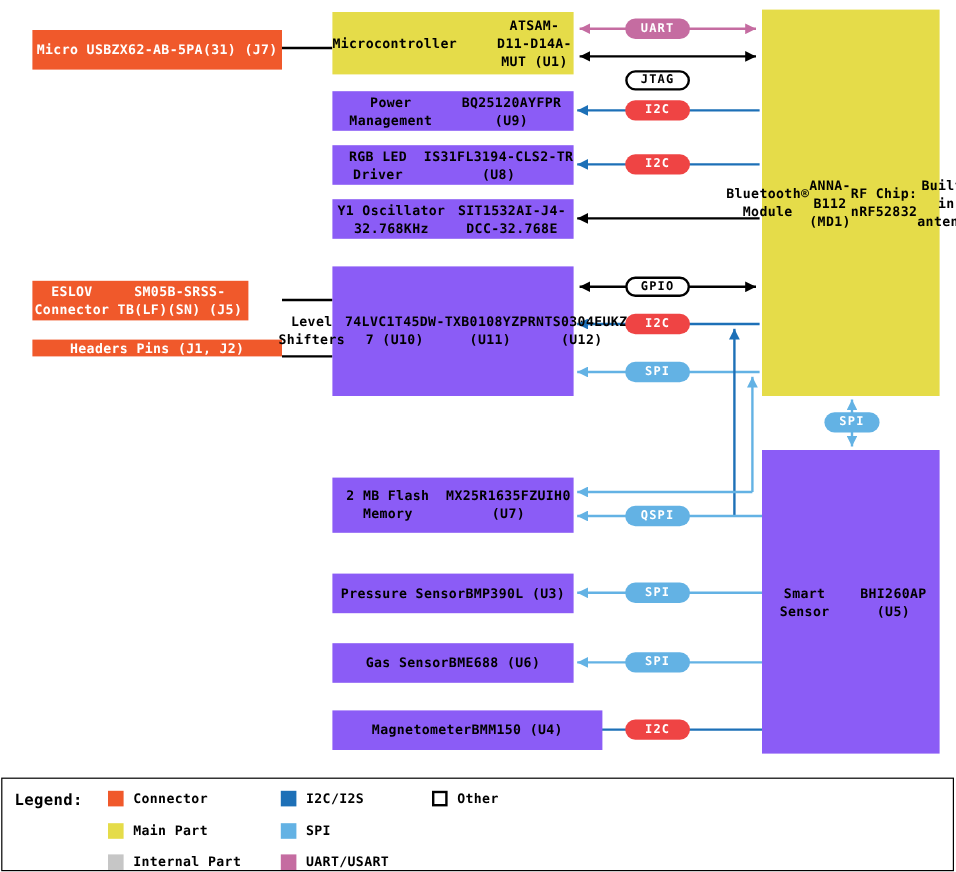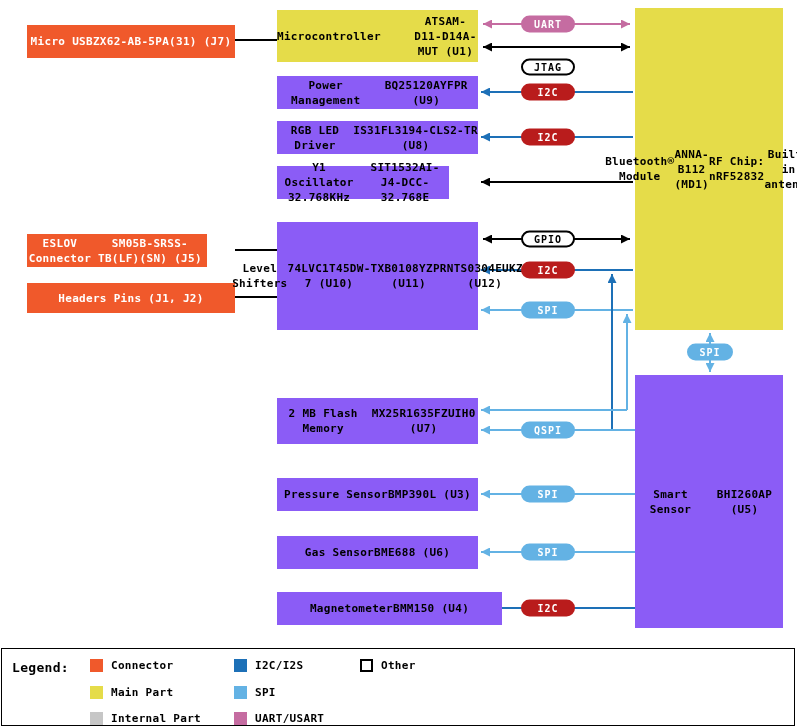--- a/index.html
+++ b/index.html
@@ -20,21 +20,21 @@
   svg.wires { position:absolute; left:0; top:0; pointer-events:none; }
 
   .pill {
     position:absolute; transform:translate(-50%,-50%);
     min-width:54px; height:17px; border-radius:9px;
     display:flex; align-items:center; justify-content:center;
     font-size:10px; font-weight:bold; letter-spacing:1px; padding:0 10px;
     white-space:nowrap;
   }
   .pill.pink  { background:#C56CA1; color:#ffffff; }
-  .pill.dblue { background:#b91c1c; color:#ffffff; }
+  .pill.dblue { background:#ef4444; color:#ffffff; }
   .pill.lblue { background:#63B2E4; color:#ffffff; }
   .pill.white { background:#ffffff; color:#000000; border:2px solid #000000; }
 
   .legend {
     position:absolute; left:1px; top:648px; width:794px; height:78px;
     border:1px solid #000000; background:#ffffff;
   }
   .legend-title {
     position:absolute; left:10px; top:11px;
     font-size:13px; font-weight:bold; letter-spacing:0.3px;
@@ -92,37 +92,37 @@
   </svg>
 
   <div class="block orange" style="left:27px; top:25px; width:208px; height:33px;">
     <div>Micro USB</div>
     <div>ZX62-AB-5PA(31) (J7)</div>
   </div>
   <div class="block orange" style="left:27px; top:234px; width:180px; height:33px;">
     <div>ESLOV Connector</div>
     <div>SM05B-SRSS-TB(LF)(SN) (J5)</div>
   </div>
-  <div class="block orange" style="left:27px; top:283px; width:208px; height:30px;text-align:center;">
+  <div class="block orange" style="left:27px; top:283px; width:208px; height:14px;text-align:center;">
     <div>Headers Pins (J1, J2)</div>
   </div>
 
   <div class="block yellow" style="left:277px; top:10px; width:201px; height:52px;gap:32px;">
     <div>Microcontroller</div>
     <div>ATSAM-D11-D14A-MUT (U1)</div>
   </div>
   <div class="block gray" style="left:277px; top:76px; width:201px; height:33px;">
     <div>Power Management</div>
     <div>BQ25120AYFPR (U9)</div>
   </div>
   <div class="block gray" style="left:277px; top:121px; width:201px; height:33px;">
     <div>RGB LED Driver</div>
     <div>IS31FL3194-CLS2-TR (U8)</div>
   </div>
-  <div class="block gray" style="left:277px; top:166px; width:172px; height:33px;">
+  <div class="block gray" style="left:277px; top:166px; width:201px; height:33px;">
     <div>Y1 Oscillator 32.768KHz</div>
     <div>SIT1532AI-J4-DCC-32.768E</div>
   </div>
   <div class="block gray" style="left:277px; top:222px; width:201px; height:108px;">
     <div>Level Shifters</div>
     <div>74LVC1T45DW-7 (U10)</div>
     <div>TXB0108YZPR (U11)</div>
     <div>NTS0304EUKZ (U12)</div>
   </div>
   <div class="block gray" style="left:277px; top:398px; width:201px; height:46px;">

